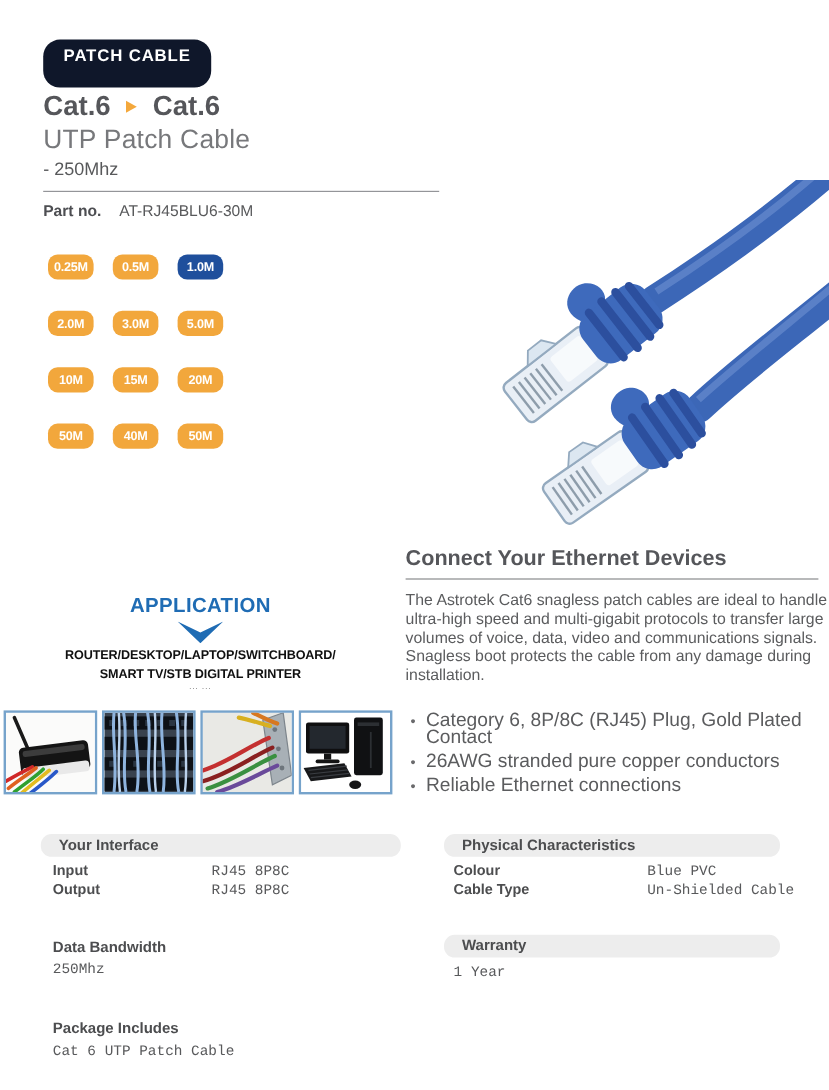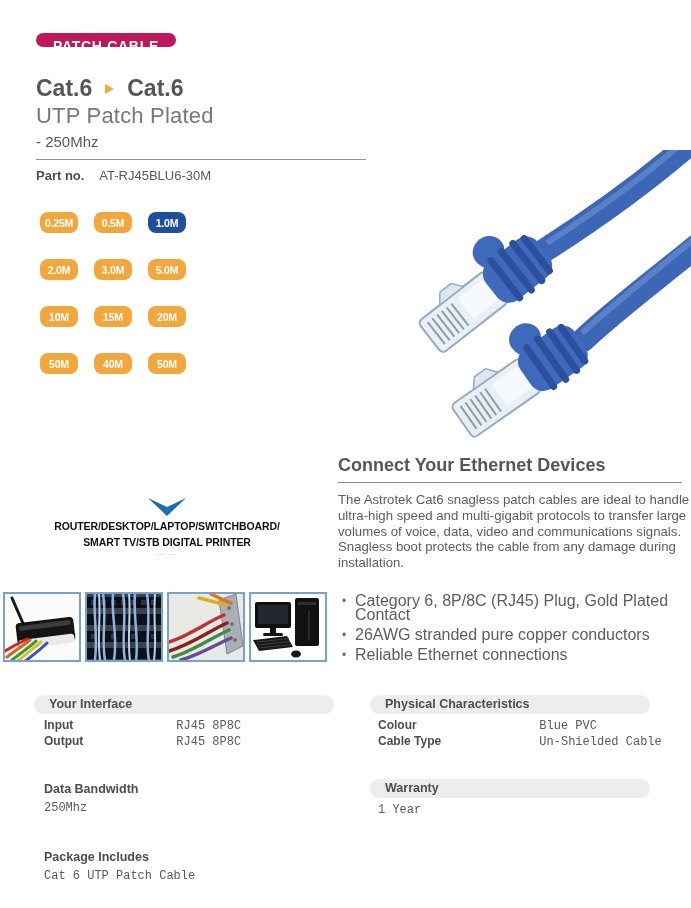--- a/index.html
+++ b/index.html
@@ -4,22 +4,22 @@
 <style>
   html,body{margin:0;padding:0;}
   body{
     width:691px;height:908px;position:relative;background:#ffffff;
     font-family:"Liberation Sans",sans-serif;overflow:hidden;
   }
   .abs{position:absolute;}
 
   
   .pill{
-    left:36px;top:33px;height:14px;line-height:26px;padding:0 17px;
-    border-radius:14px;background:#be185d;color:#fff;font-weight:bold;
+    left:36px;top:33px;height:40px;line-height:26px;padding:0 17px;
+    border-radius:14px;background:#0f172a;color:#fff;font-weight:bold;
     font-size:14px;letter-spacing:.7px;
   }
   .title-row{left:36px;top:75px;display:flex;align-items:center;gap:13px;
     font-size:23px;font-weight:bold;color:#55565A;}
   .tri-right{width:0;height:0;border-left:9px solid #F4A83C;
     border-top:5px solid transparent;border-bottom:5px solid transparent;}
   .subtitle{left:36px;top:103px;font-size:22px;color:#77787B;letter-spacing:.2px;}
   .freq{left:36px;top:133px;font-size:15px;color:#58595B;}
   .rule1{left:36px;top:159px;width:330px;border-top:1px solid #949599;}
   .part-row{left:36px;top:168px;font-size:13px;color:#58595B;}
@@ -77,21 +77,21 @@
 <body>
 
 <div class="abs pill">PATCH CABLE</div>
 
 <div class="abs title-row">
   <span>Cat.6</span>
   <span class="tri-right"></span>
   <span>Cat.6</span>
 </div>
 
-<div class="abs subtitle">UTP Patch Plated</div>
+<div class="abs subtitle">UTP Patch Cable</div>
 <div class="abs freq">- 250Mhz</div>
 <div class="abs rule1"></div>
 
 <div class="abs part-row">
   <b>Part no.</b>
   <span>AT-RJ45BLU6-30M</span>
 </div>
 
 <div class="abs len-grid">
     <span class="len">0.25M</span>
@@ -139,20 +139,21 @@
           <rect x="132" y="-24" width="7" height="48" rx="3.5"></rect>
         </g>
       </g>
     </defs>
     <use href="#plug" transform="translate(30,188) rotate(-38)"></use>
     <use href="#plug" transform="translate(62,272) rotate(-35)"></use>
   </svg>
 </div>
 
 <div class="abs application">
+  <div class="app-title">APPLICATION</div>
   <svg class="app-arrow" width="38" height="18" viewBox="0 0 38 18">
     <polygon points="0,0 19,9 38,0 19,18" fill="#1F6CB4"></polygon>
   </svg>
   <div class="app-line">ROUTER/DESKTOP/LAPTOP/SWITCHBOARD/</div>
   <div class="app-line">SMART TV/STB DIGITAL PRINTER</div>
   <div class="app-foot">... ...</div>
 </div>
 
 <div class="abs gallery">
   <div class="thumb">

